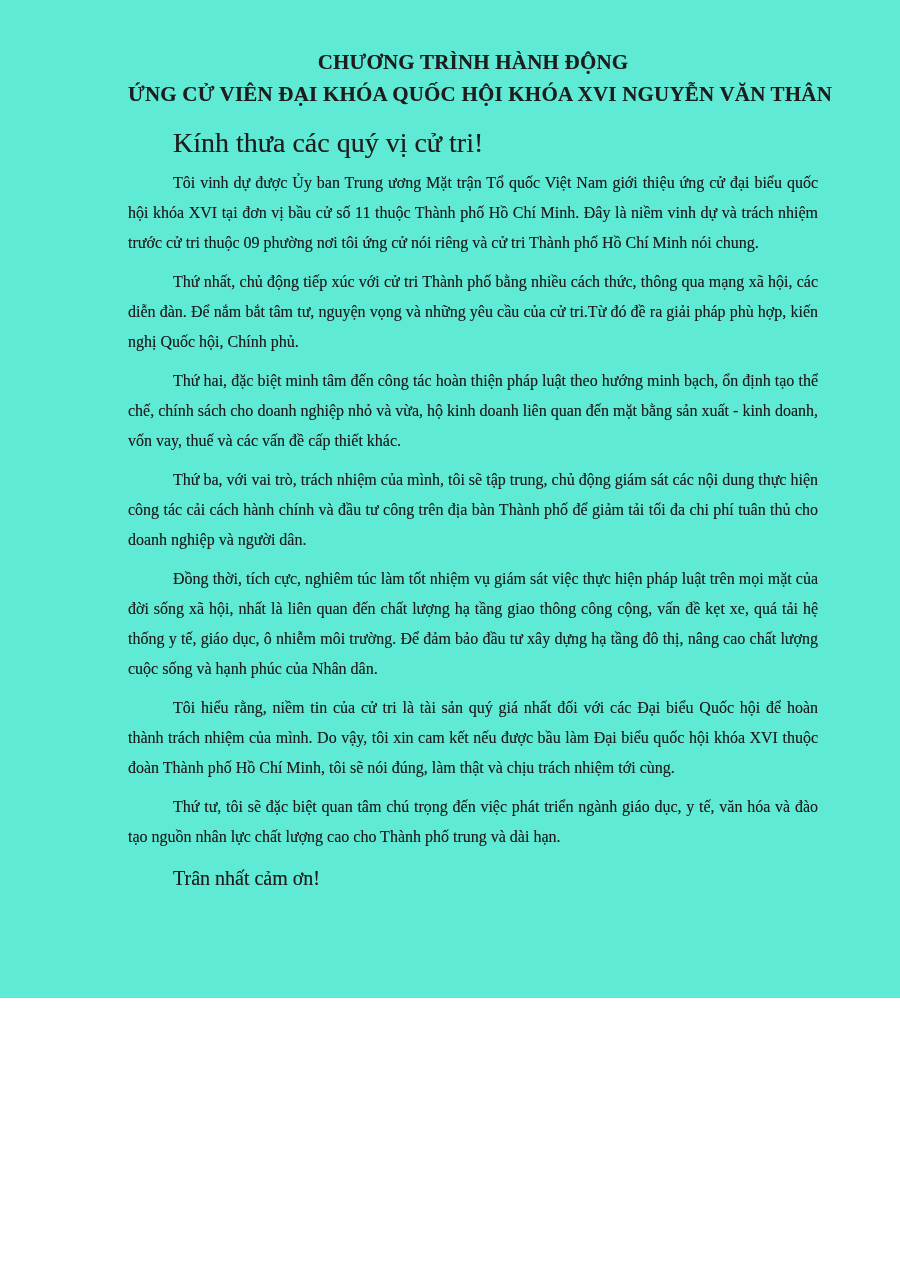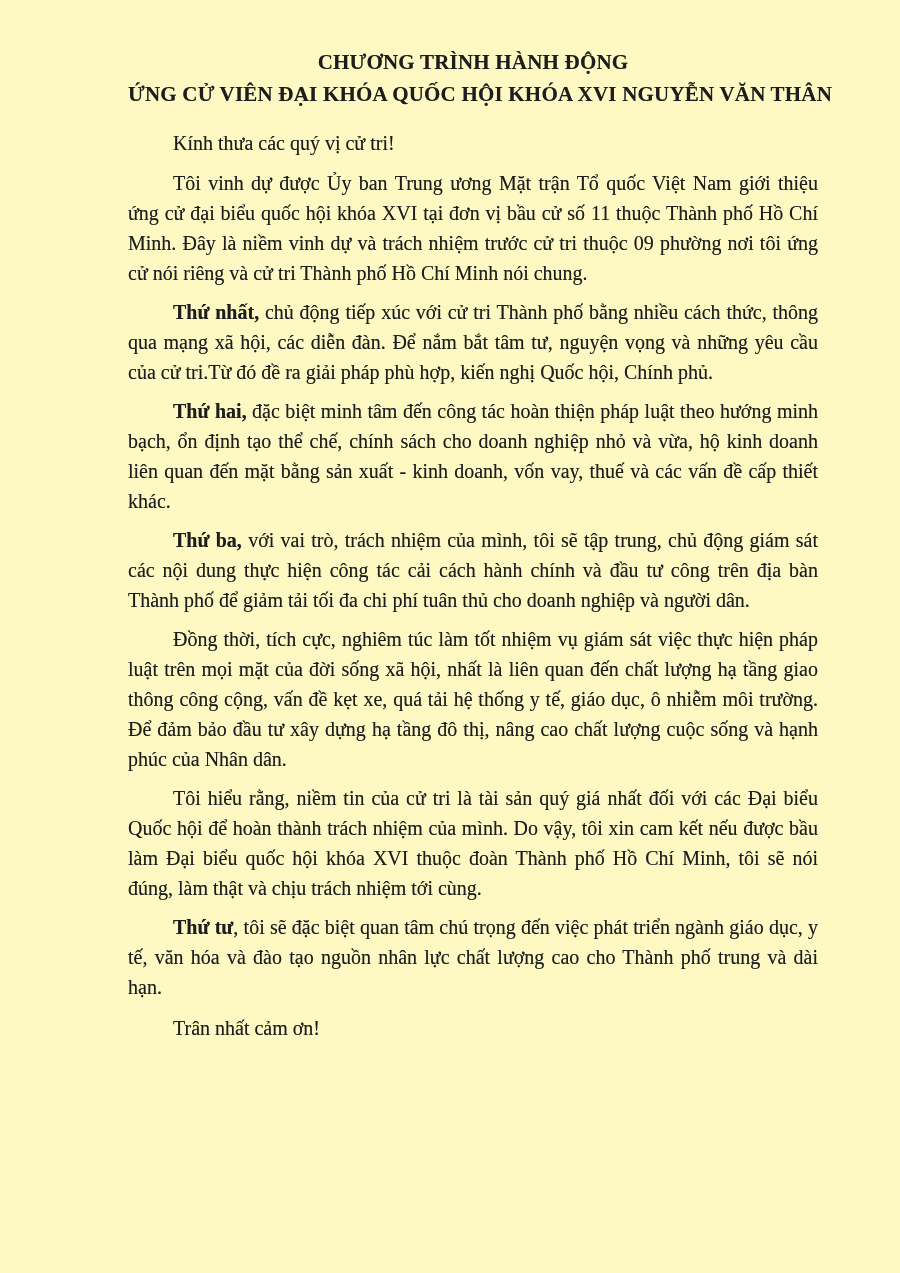--- a/index.html
+++ b/index.html
@@ -3,55 +3,55 @@
 <meta charset="utf-8">
 <style>
   html, body {
     margin: 0;
     padding: 0;
     background: #ffffff;
   }
   .page {
     position: relative;
     width: 900px;
-    height: 1273px;
+    height: 998px;
     box-sizing: border-box;
     padding: 46px 82px 0 128px;
-    background: #fef9c3;
+    background: #5eead4;
     overflow: hidden;
     font-family: "Liberation Serif", "DejaVu Serif", serif;
     color: #1d1d1d;
     text-shadow: 0 0 0.5px rgba(45,45,45,0.55);
   }
   .doc-title {
     margin-bottom: 18px;
   }
   .title-line {
     text-align: center;
     font-weight: bold;
     font-size: 21px;
     line-height: 32px;
     letter-spacing: 0.2px;
     white-space: nowrap;
   }
   .salutation {
     margin: 12px 0 10px 0;
     text-indent: 45px;
-    font-size: 20px;
+    font-size: 28px;
     line-height: 30px;
   }
   .para {
     margin: 0 0 9px 0;
     text-indent: 45px;
     text-align: justify;
-    font-size: 20px;
+    font-size: 16px;
     line-height: 30px;
   }
   .para .lead {
-    font-weight: bold;
+    font-weight: normal;
   }
   .closing {
     margin: 11px 0 0 0;
     text-indent: 45px;
     font-size: 20px;
     line-height: 30px;
   }
 </style>
 </head>
 <body>

